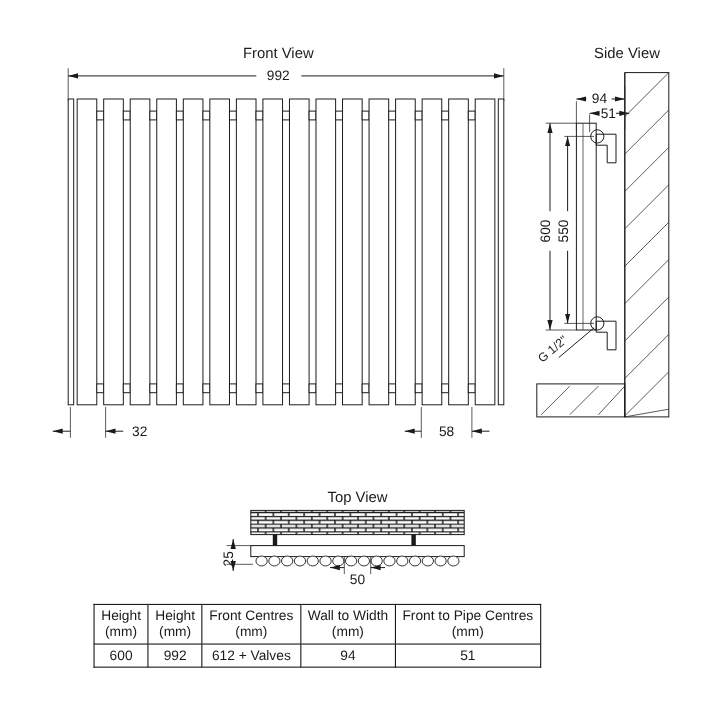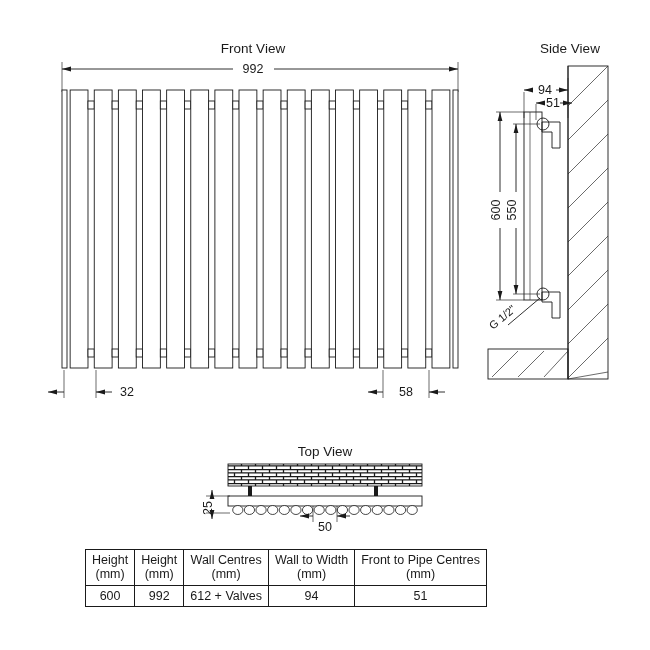--- a/index.html
+++ b/index.html
@@ -280,21 +280,21 @@
       <tr class="hdr">
     <td>
       <span>Height</span><br>
       <span>(mm)</span>
     </td>
     <td>
       <span>Height</span><br>
       <span>(mm)</span>
     </td>
     <td>
-      <span>Wall Centres</span><br>
+      <span>Front Centres</span><br>
       <span>(mm)</span>
     </td>
     <td>
       <span>Wall to Width</span><br>
       <span>(mm)</span>
     </td>
     <td>
       <span>Front to Pipe Centres</span><br>
       <span>(mm)</span>
     </td>

